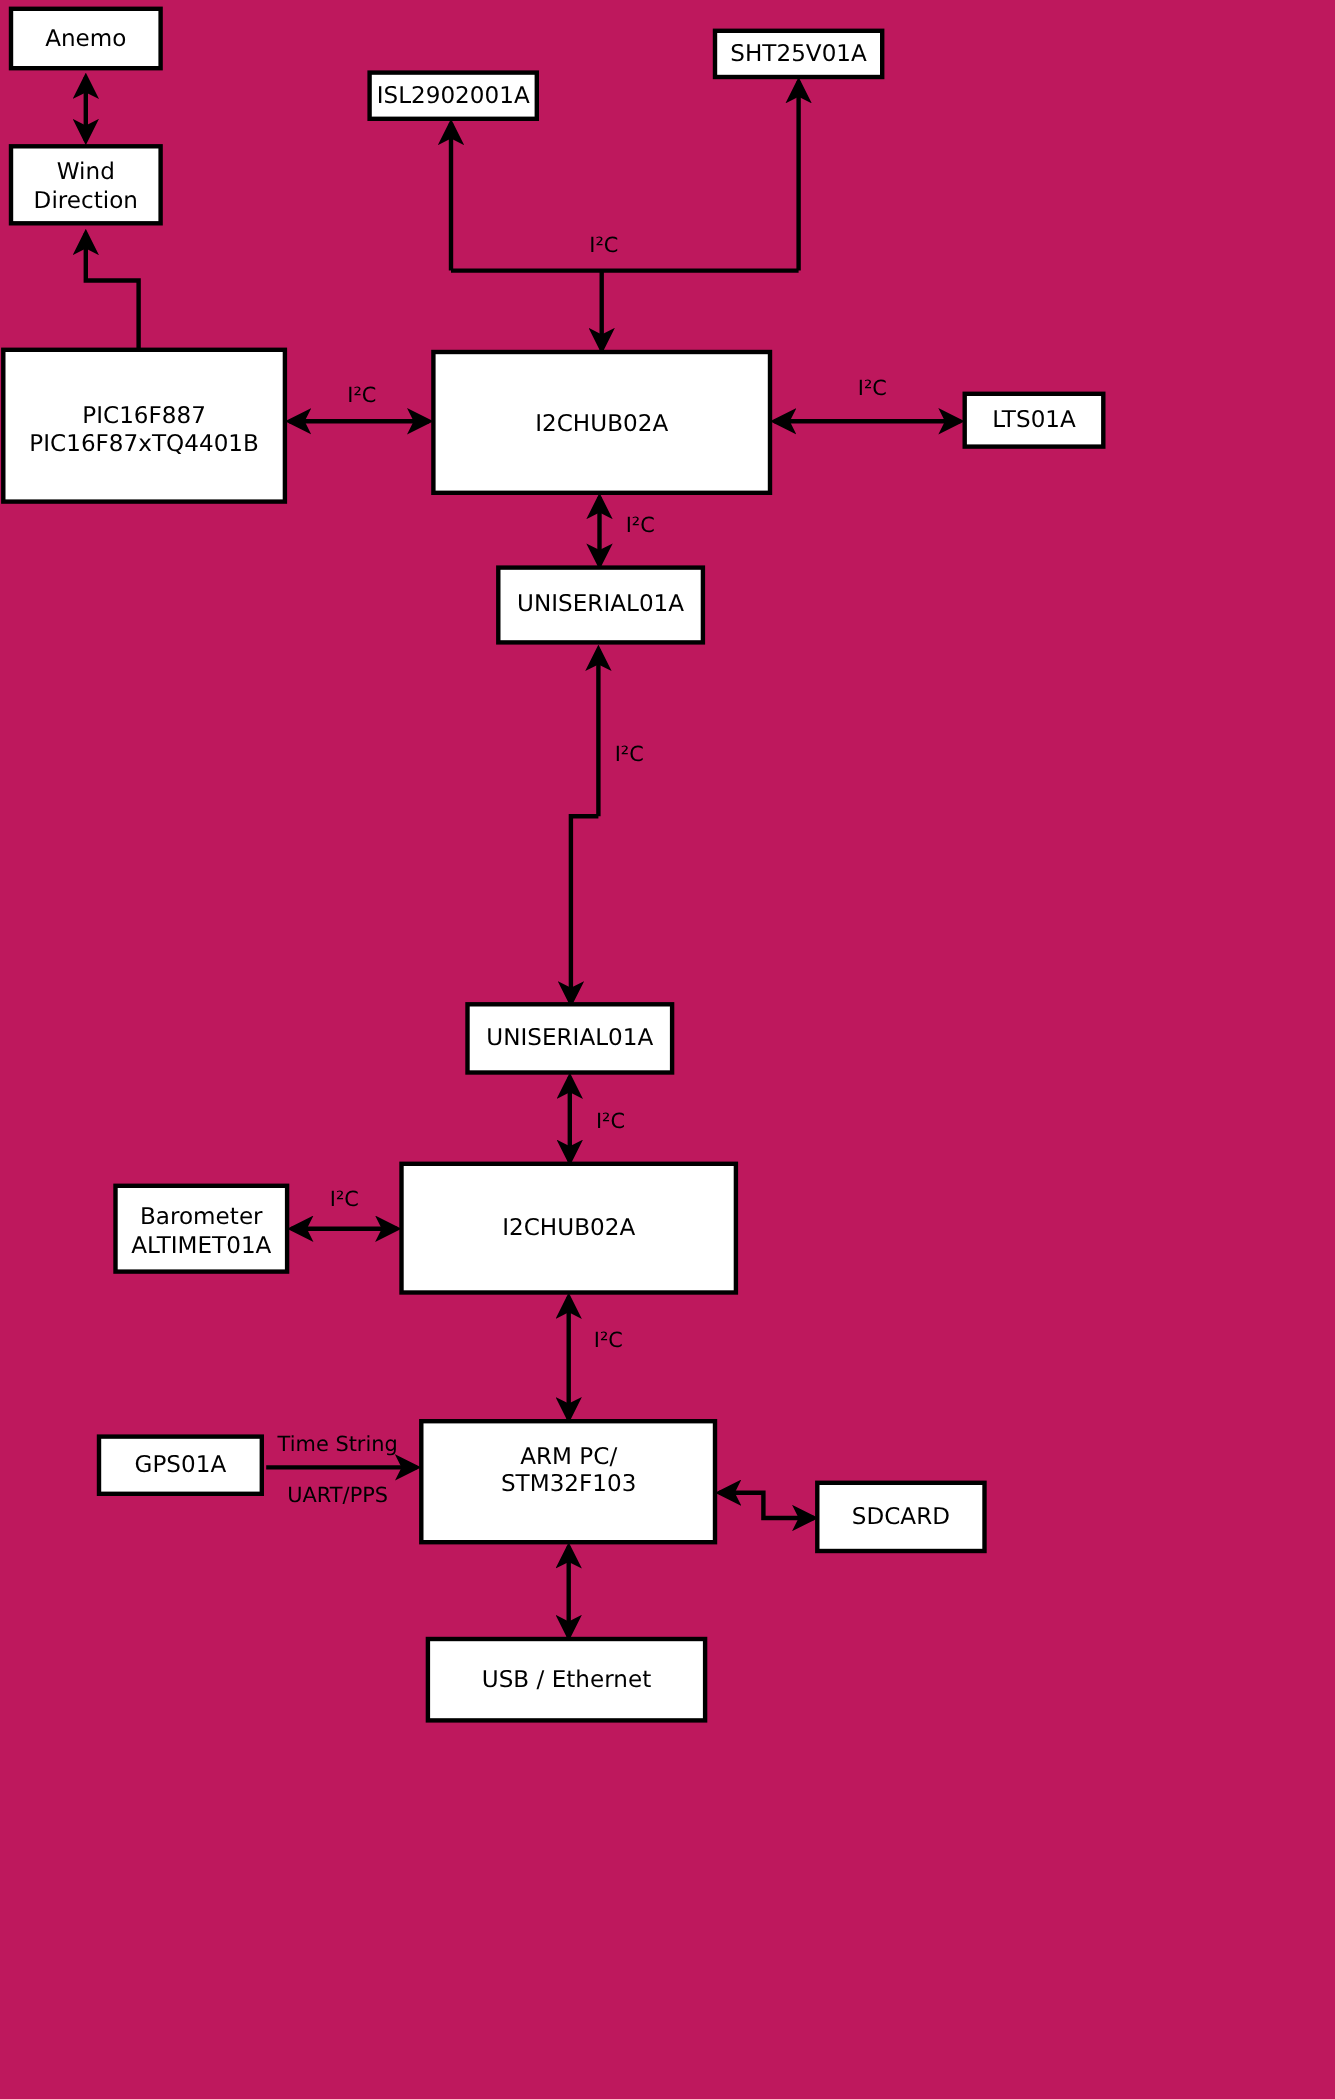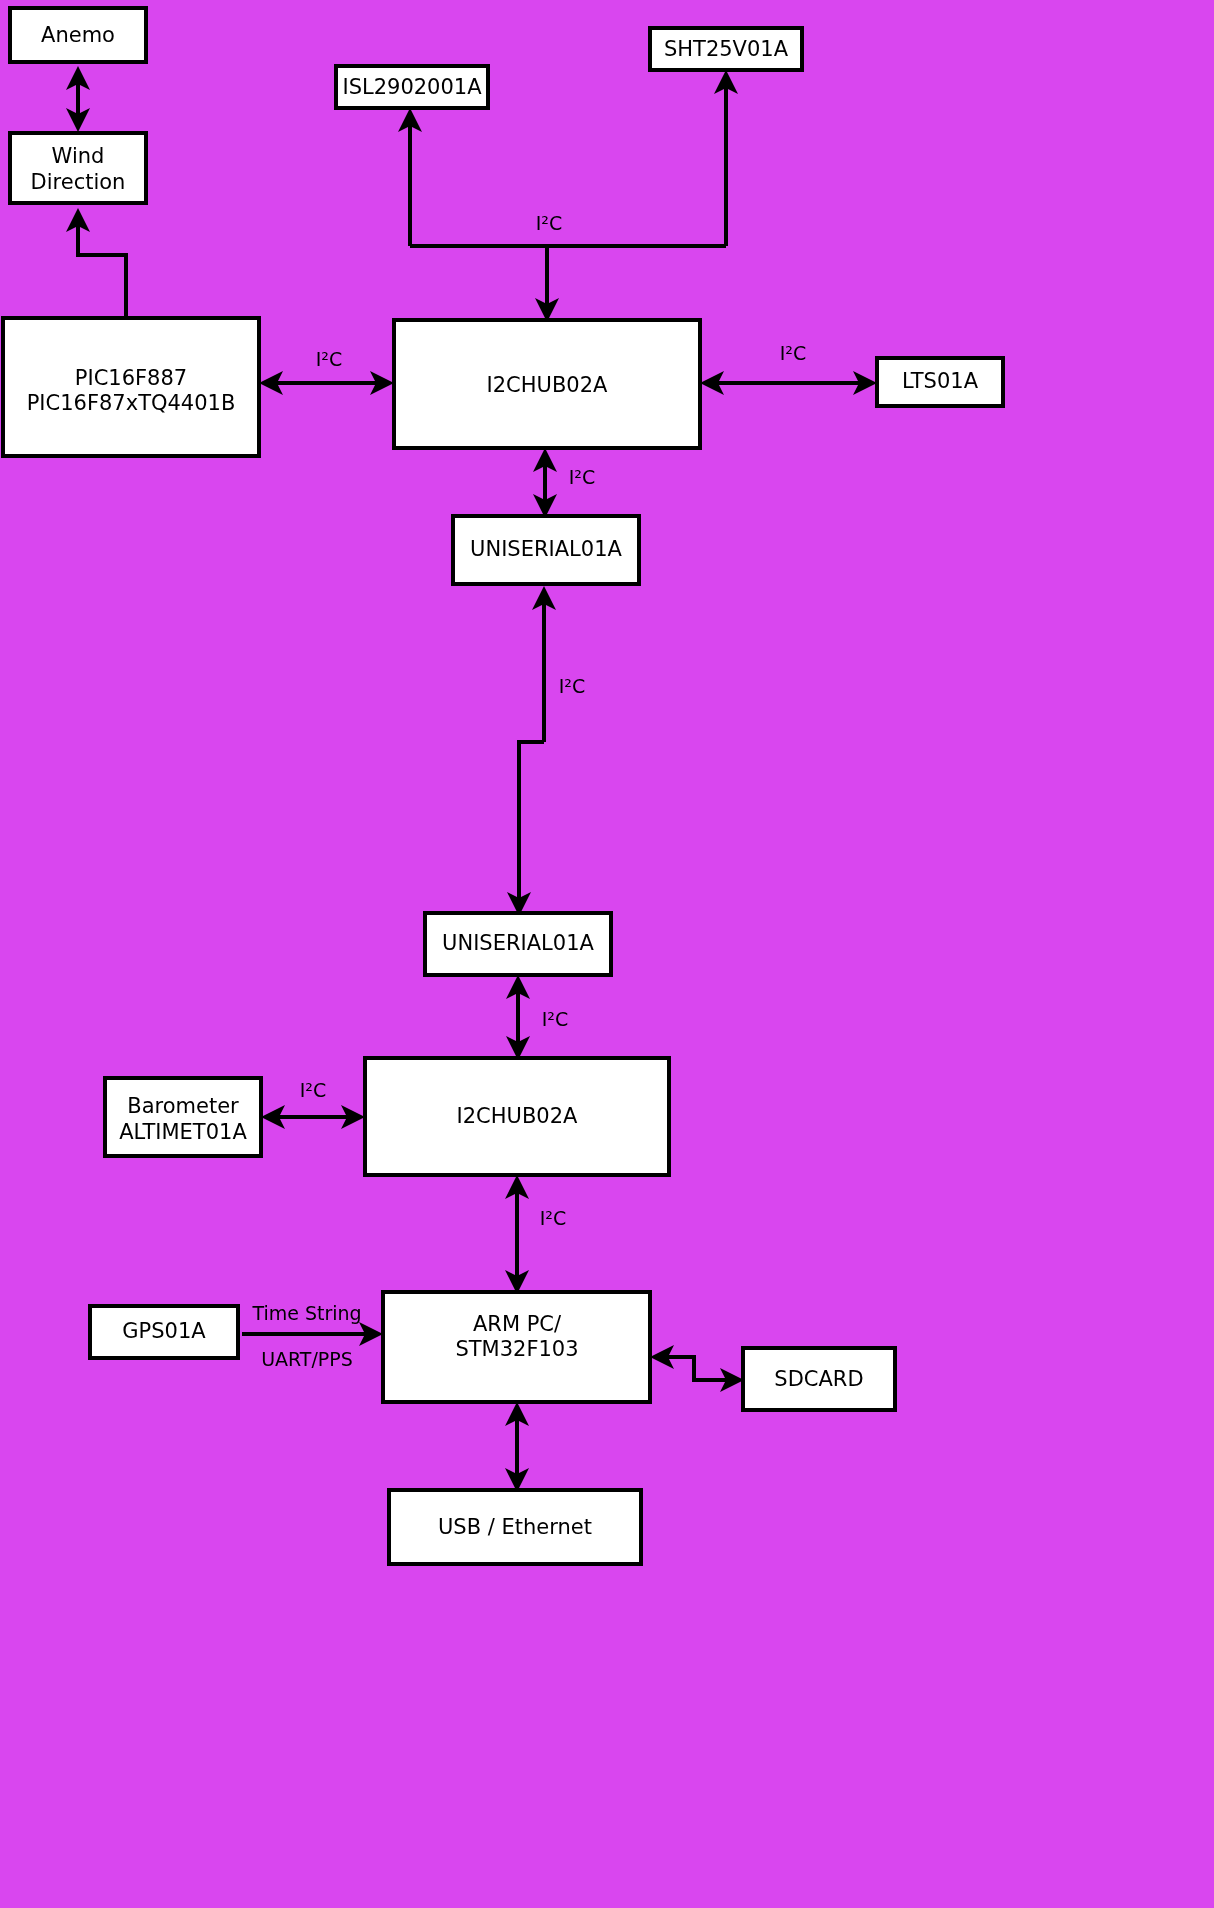--- a/index.html
+++ b/index.html
@@ -10,21 +10,21 @@
   body {
     width: 1214px;
     height: 1908px;
     font-family: "DejaVu Sans", "Liberation Sans", sans-serif;
     overflow: hidden;
   }
   #diagram-root {
     position: relative;
     width: 1214px;
     height: 1908px;
-    background: #d946ef;
+    background: #be185d;
   }
   svg.diagram {
     display: block;
     width: 1214px;
     height: 1908px;
   }
   .node-rect {
     fill: #ffffff;
     stroke: #000000;
     stroke-width: 4;

